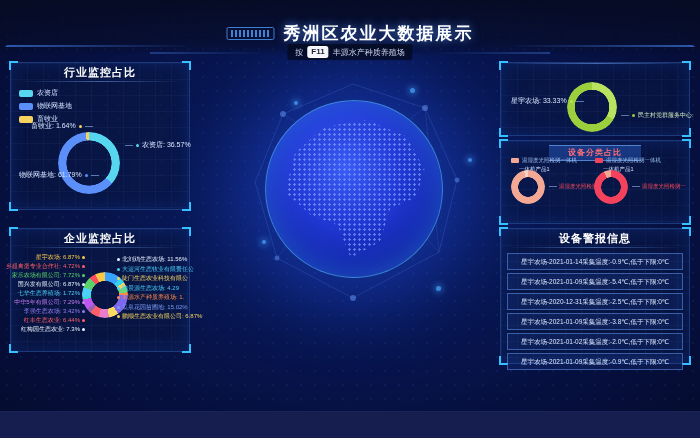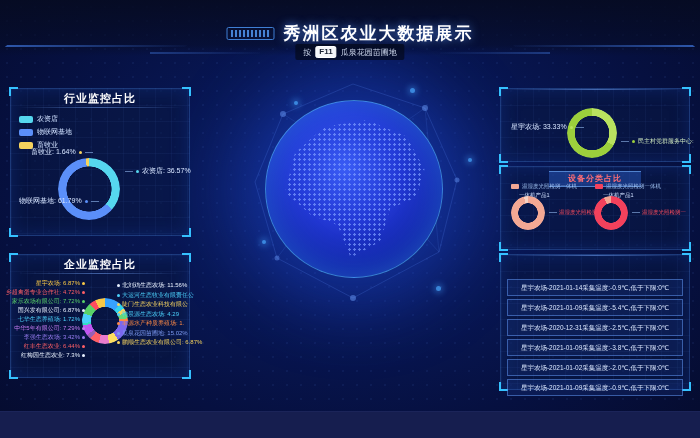--- a/index.html
+++ b/index.html
@@ -39,21 +39,21 @@
     -webkit-mask:radial-gradient(circle at 50% 46%, #000 0 58%, transparent 73%);
     mask:radial-gradient(circle at 50% 46%, #000 0 58%, transparent 73%);
     clip-path:polygon(14% 28%,32% 12%,58% 8%,82% 18%,93% 38%,88% 55%,72% 62%,66% 82%,48% 92%,40% 72%,24% 66%,8% 52%);}
   .globe-mesh{position:absolute;left:225px;top:62px;width:256px;height:256px;pointer-events:none;}
   .glow-dot{position:absolute;border-radius:50%;background:#49a8ff;box-shadow:0 0 6px 2px rgba(70,160,255,.6);opacity:.75;}
 
   
   .panel{position:absolute;box-sizing:border-box;background:rgba(9,24,66,.55);
     border:1px solid rgba(64,118,214,.38);
     background-image:linear-gradient(rgba(90,140,230,.06) 1px, transparent 1px),linear-gradient(90deg, rgba(90,140,230,.06) 1px, transparent 1px);
-    background-size:16px 16px;box-shadow:inset 0 0 18px rgba(20,60,160,.35);margin-top:26px;}
+    background-size:16px 16px;box-shadow:inset 0 0 18px rgba(20,60,160,.35);}
   .corner{position:absolute;width:7px;height:7px;border:2px solid #35c1ff;}
   .c-tl{top:-2px;left:-2px;border-right:none;border-bottom:none;}
   .c-tr{top:-2px;right:-2px;border-left:none;border-bottom:none;}
   .c-bl{bottom:-2px;left:-2px;border-right:none;border-top:none;}
   .c-br{bottom:-2px;right:-2px;border-left:none;border-top:none;}
   .panel-title{height:18px;line-height:19px;text-align:center;color:#fff;font-size:11px;font-weight:bold;letter-spacing:1px;}
   .panel-divider{height:1px;margin:0 7px;background:linear-gradient(90deg, transparent, rgba(120,170,255,.5), transparent);}
 
   .donut{position:absolute;border-radius:50%;
     -webkit-mask:radial-gradient(closest-side, transparent var(--hole), #000 calc(var(--hole) + 0.5px));
@@ -125,21 +125,21 @@
     <div class="hdr-acc r1"></div>
     <div class="hdr-acc l2"></div>
     <div class="hdr-acc r2"></div>
     <div class="title-row">
       <span class="logo-badge"></span>
       <h1 class="page-title">秀洲区农业大数据展示</h1>
     </div>
     <div class="hint">
       <span>按</span>
       <span class="keycap">F11</span>
-      <span>瓜泉花园苗圃地</span>
+      <span>丰源水产种质养殖场</span>
     </div>
   </div>
 
   <div class="panel" id="p-industry">
     <span class="corner c-tl"></span>
       <span class="corner c-tr"></span>
       <span class="corner c-bl"></span>
       <span class="corner c-br"></span>
     <div class="panel-title">行业监控占比</div>
     <div class="panel-divider"></div>
@@ -300,20 +300,21 @@
       <span class="dash"></span>
       <span style="color: rgb(255, 77, 94);">温湿度光照检测一</span>
     </div>
   </div>
 
   <div class="panel" id="p-alarms">
     <span class="corner c-tl"></span>
       <span class="corner c-tr"></span>
       <span class="corner c-bl"></span>
       <span class="corner c-br"></span>
+    <div class="panel-title">设备警报信息</div>
     <div class="panel-divider"></div>
     <div class="alarm-list">
       <div class="alarm-row">星宇农场-2021-01-14采集温度:-0.9℃,低于下限:0℃</div>
       <div class="alarm-row">星宇农场-2021-01-09采集温度:-5.4℃,低于下限:0℃</div>
       <div class="alarm-row">星宇农场-2020-12-31采集温度:-2.5℃,低于下限:0℃</div>
       <div class="alarm-row">星宇农场-2021-01-09采集温度:-3.8℃,低于下限:0℃</div>
       <div class="alarm-row">星宇农场-2021-01-02采集温度:-2.0℃,低于下限:0℃</div>
       <div class="alarm-row">星宇农场-2021-01-09采集温度:-0.9℃,低于下限:0℃</div>
     </div>
   </div>

